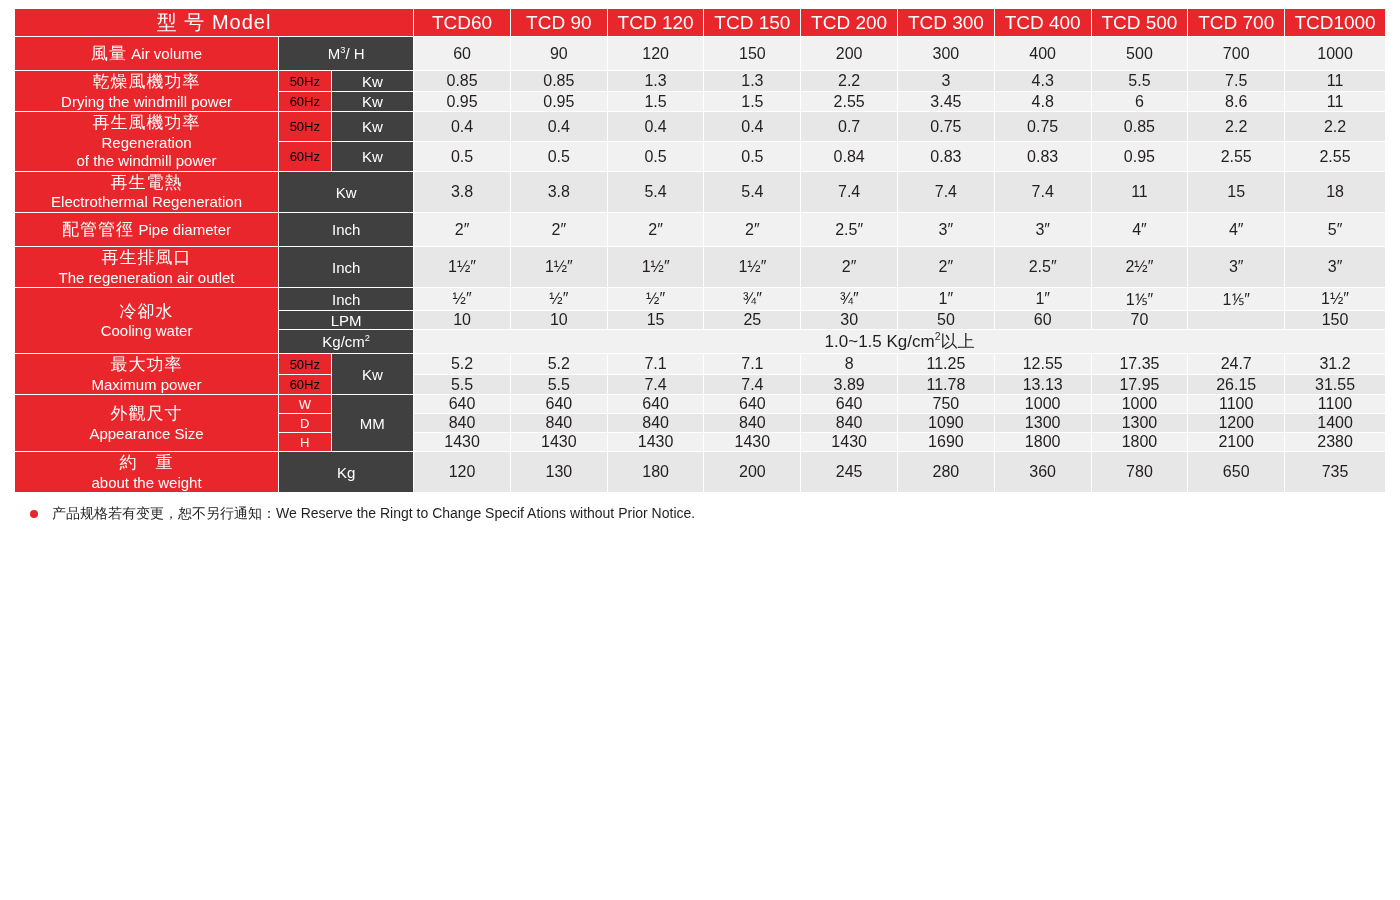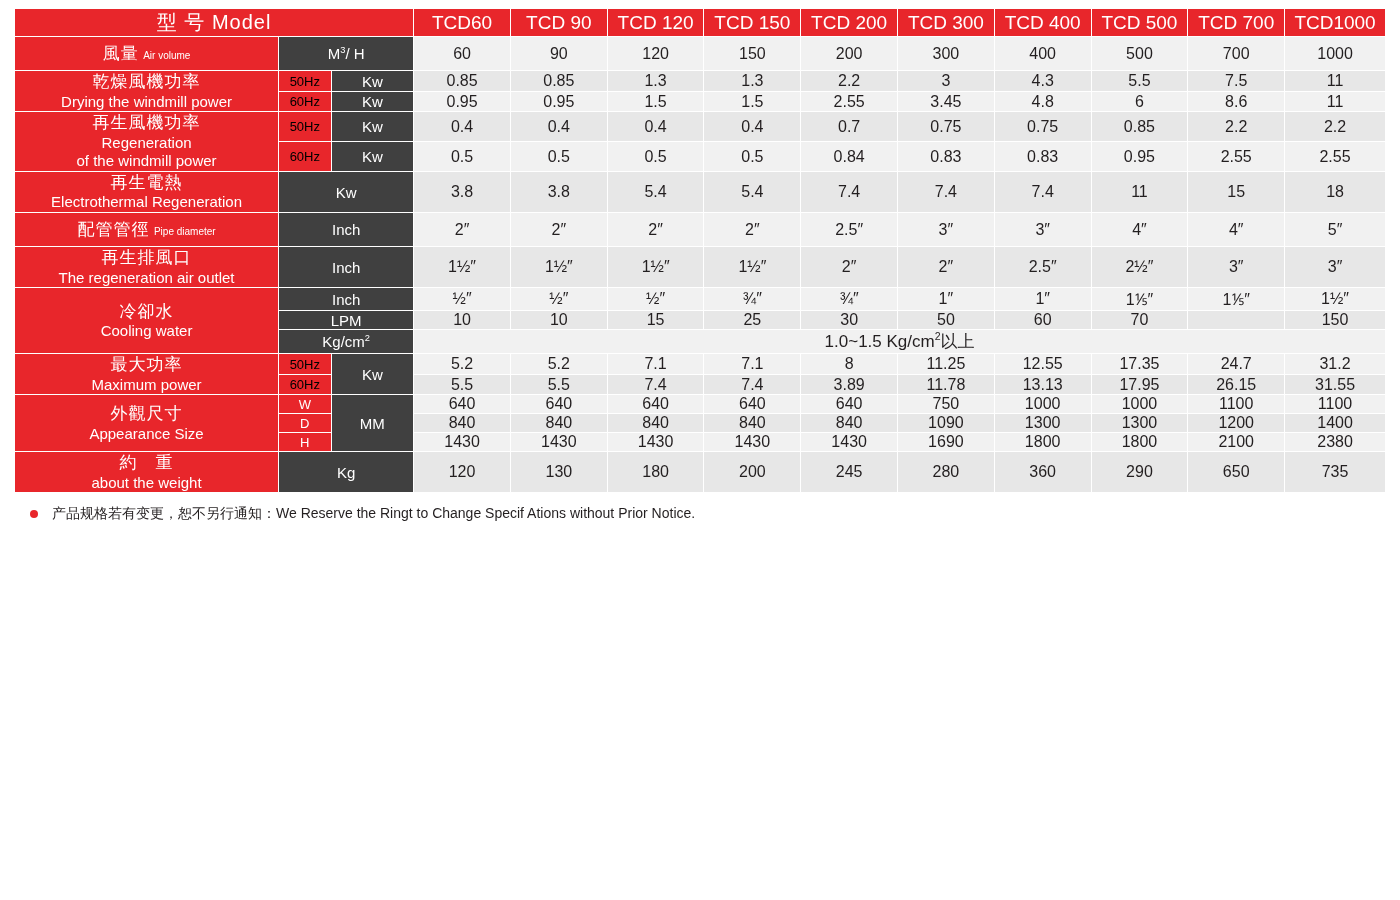--- a/index.html
+++ b/index.html
@@ -53,21 +53,21 @@
   }
   .lbl.one-line {
     padding-top: 6px;
     padding-bottom: 6px;
   }
   .lbl.inline .cn {
     display: inline;
   }
   .lbl.inline .en {
     display: inline;
-    font-size: 10px;
+    font-size: 15px;
   }
   .unit {
     background: #404040;
     color: #ffffff;
     font-size: 15px;
     padding: 5px 0;
   }
   .freq {
     background: #e8262b;
     color: #000000;
@@ -431,21 +431,21 @@
         <span class="en">about the weight</span>
       </td>
       <td class="unit" colspan="2">Kg</td>
       <td class="val alt">120</td>
       <td class="val alt">130</td>
       <td class="val alt">180</td>
       <td class="val alt">200</td>
       <td class="val alt">245</td>
       <td class="val alt">280</td>
       <td class="val alt">360</td>
-      <td class="val alt">290</td>
+      <td class="val alt">780</td>
       <td class="val alt">650</td>
       <td class="val alt">735</td>
     </tr>
 
   </tbody>
     </table>
 
   <div class="footnote">
     <span class="dot"></span>
     <span>产品规格若有变更，恕不另行通知：We Reserve the Ringt to Change Specif Ations without Prior Notice.</span>

